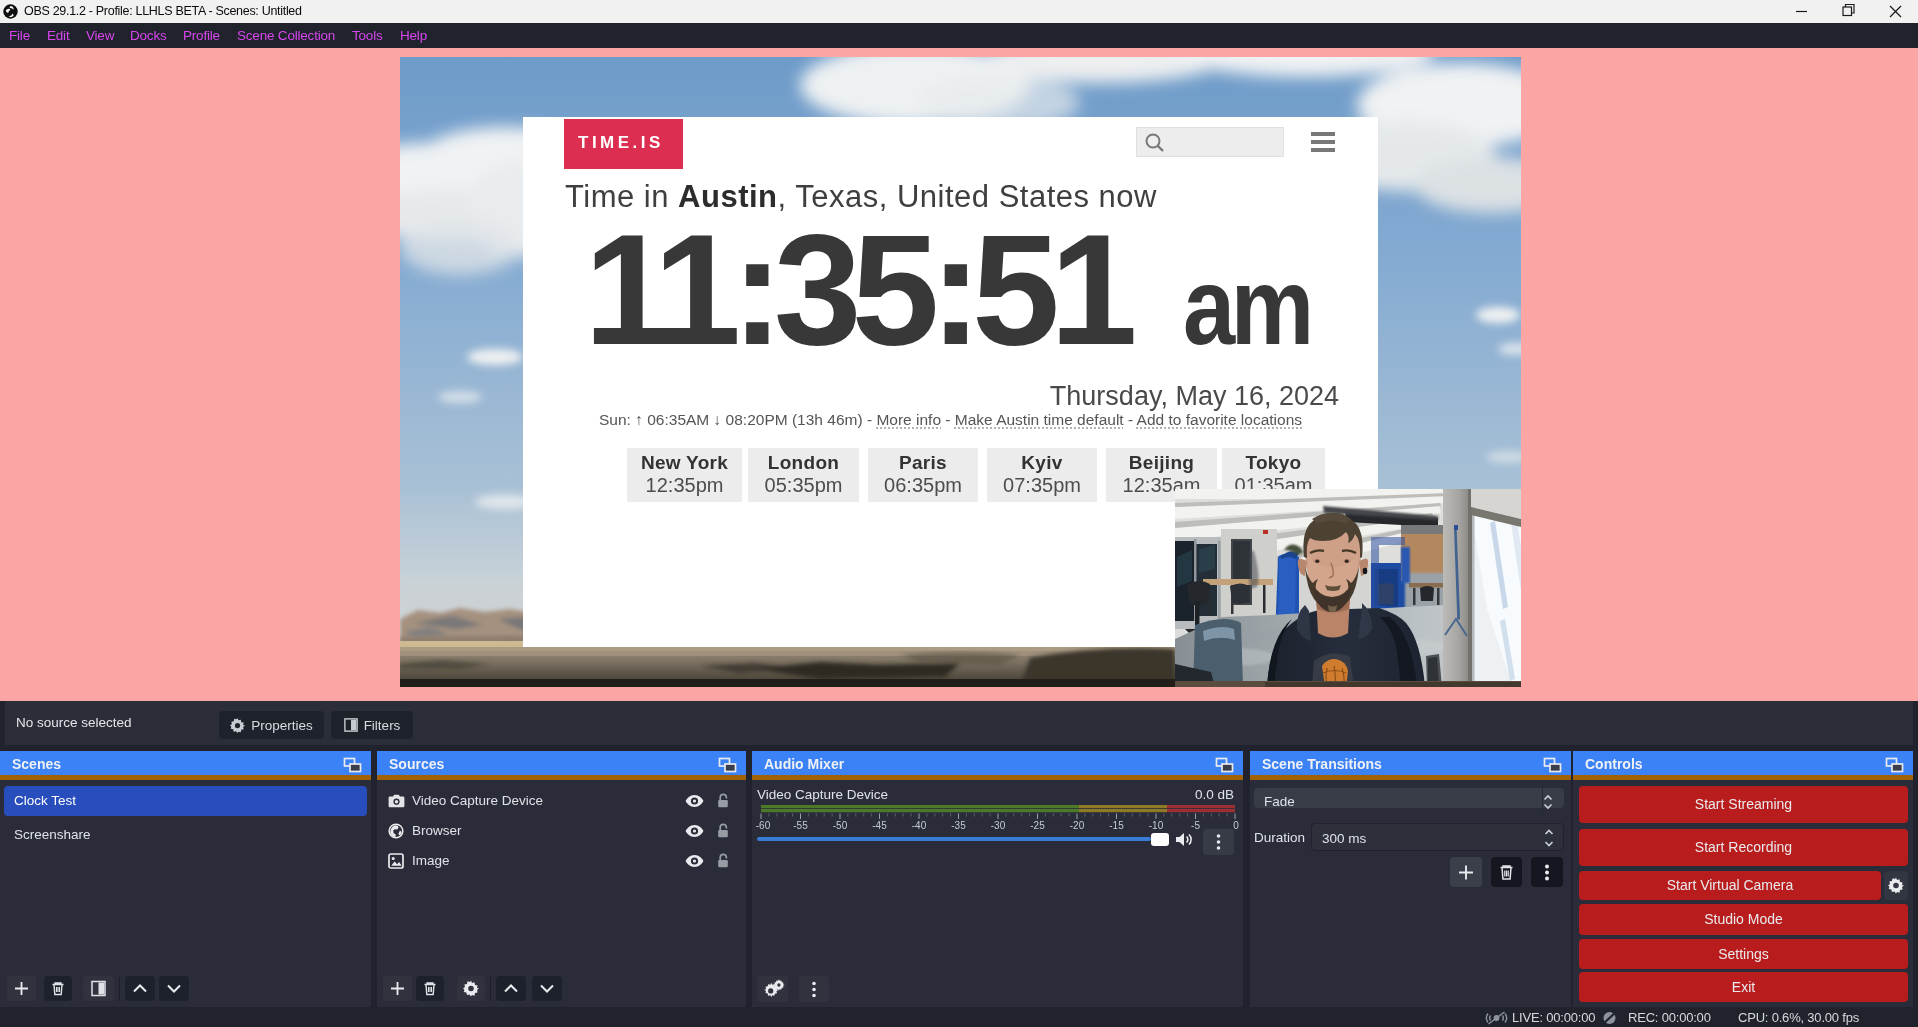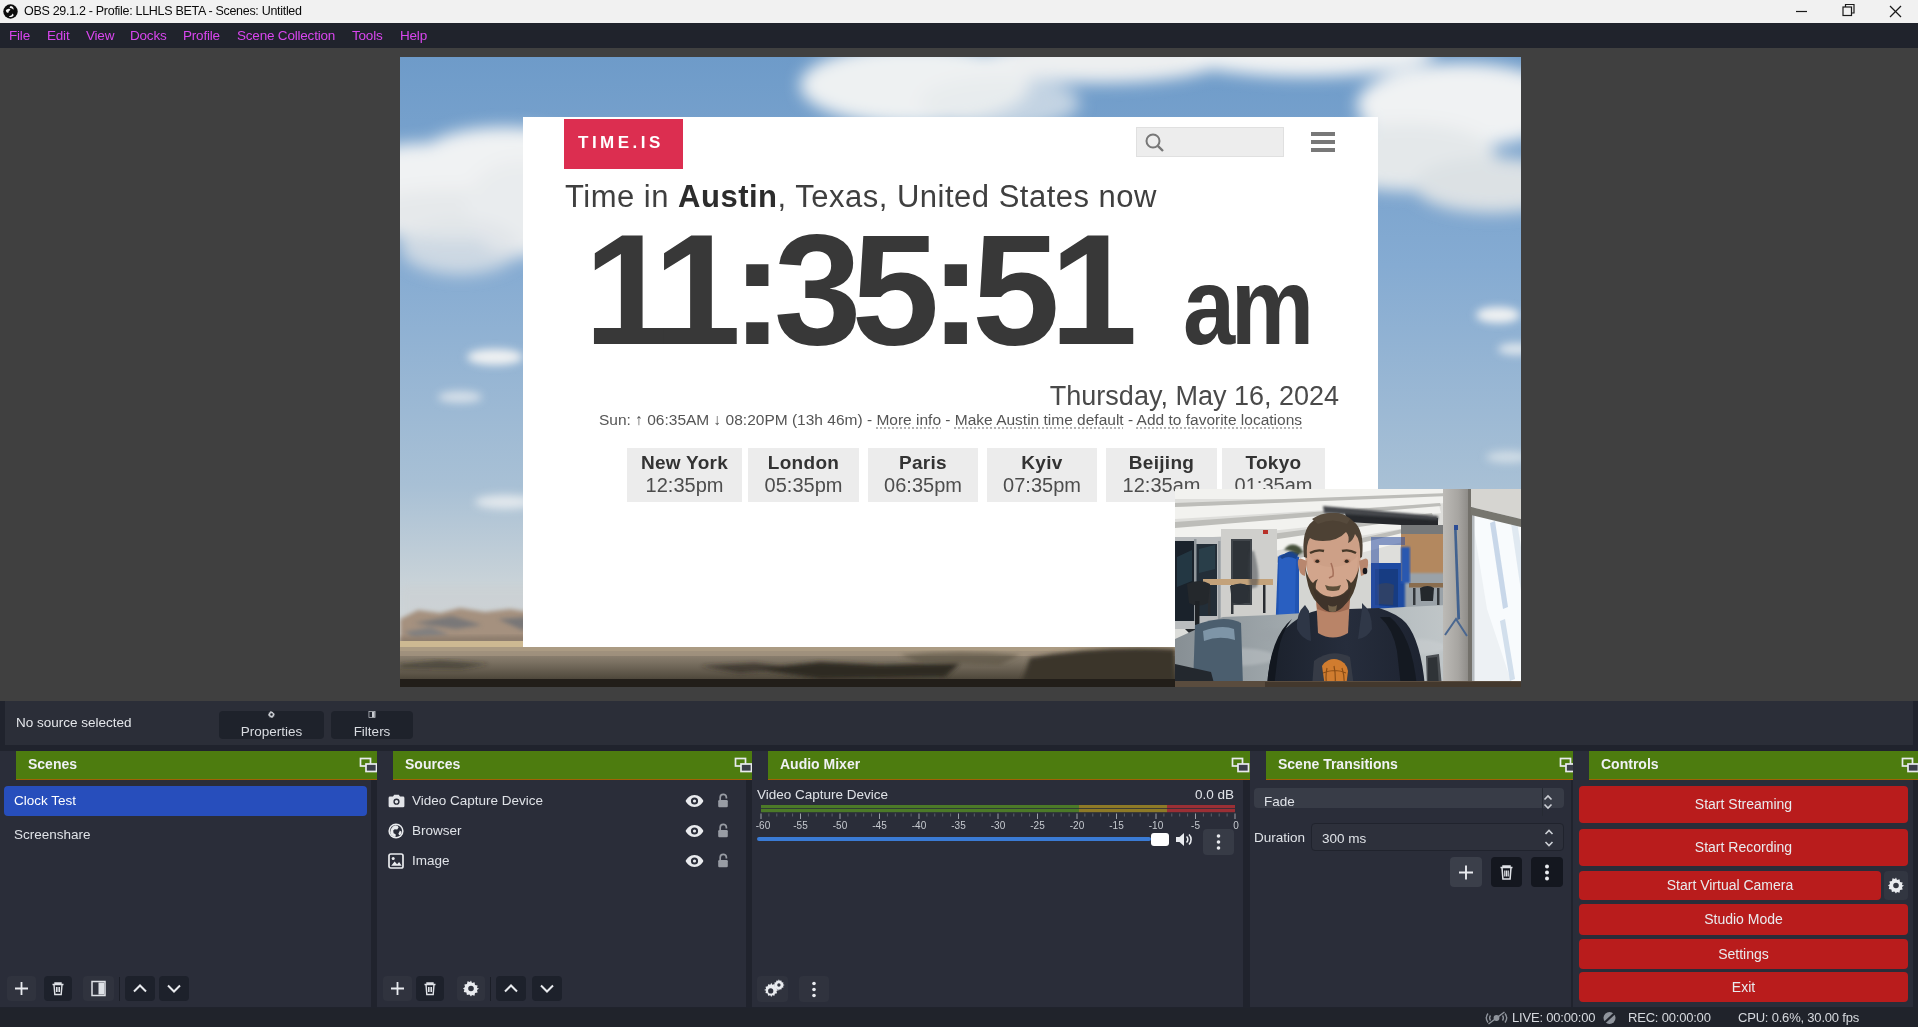--- a/index.html
+++ b/index.html
@@ -6,30 +6,30 @@
   html,body { width:1918px; height:1027px; overflow:hidden; background:#20232d;
     font-family:"Liberation Sans", sans-serif; }
   .abs { position:absolute; }
   
   #titlebar { position:absolute; left:0; top:0; width:1918px; height:23px; background:#f1f1f1; }
   #titletxt { position:absolute; left:24px; top:4px; font-size:12.5px; color:#0a0a0a; letter-spacing:-0.3px;}
   
   #menubar { position:absolute; left:0; top:23px; width:1918px; height:25px; background:#20232c; }
   .mitem { position:absolute; top:5px; font-size:13.5px; color:#d946ef; letter-spacing:-0.2px;}
   
-  #preview { position:absolute; left:0; top:48px; width:1918px; height:653px; background:#404040; }
+  #preview { position:absolute; left:0; top:48px; width:1918px; height:653px; background:#fca5a5; }
   #video { position:absolute; left:400px; top:9px; width:1121px; height:630px; overflow:hidden; background:#7aa3cf;}
   
   #srcbar { position:absolute; left:5px; top:701px; width:1908px; height:44px; background:#2b2e38; }
   #srcbar .lbl { position:absolute; left:11px; top:14px; font-size:13.5px; color:#e4e6ea; font-weight:bold;}
   .tbtn { position:absolute; top:10px; height:28px; background:#1e222b; border-radius:4px; color:#d8dbe0;
-      font-size:13.5px; display:flex; align-items:center; justify-content:center; gap:6px;flex-direction:column;}
+      font-size:13.5px; display:flex; align-items:center; justify-content:center; gap:6px;}
   
   .panel { position:absolute; top:751px; height:256px; background:#2a2d39; }
-  .phead { position:absolute; left:16px; top:0; width:100%; height:29px; background:#4d7c0f; border-bottom:1px solid #a16207; }
+  .phead { position:absolute; left:0; top:0; width:100%; height:29px; background:#3b82f6; border-bottom:5px solid #a16207; }
   .phead .t { position:absolute; left:12px; top:5px; font-size:14px; font-weight:bold; color:#f0f1f4; }
   .popout { position:absolute; top:5px; width:19px; height:18px; }
   .row { position:absolute; left:0; width:100%; height:30px; font-size:13.5px; color:#dfe2e7; }
   .btn { position:absolute; background:#30333e; border-radius:4px; }
   .btn.dk { background:#1d212b; }
   .cbtn { position:absolute; left:6px; width:329px; background:#b91c1c; border-radius:4px;
      color:#e9ebee; font-size:14px; text-align:center; }
   
   #statusbar { position:absolute; left:0; top:1008px; width:1918px; height:19px; background:#20232b; }
   .stxt { position:absolute; top:2px; font-size:13px; color:#d6d9de; letter-spacing:-0.2px;}

